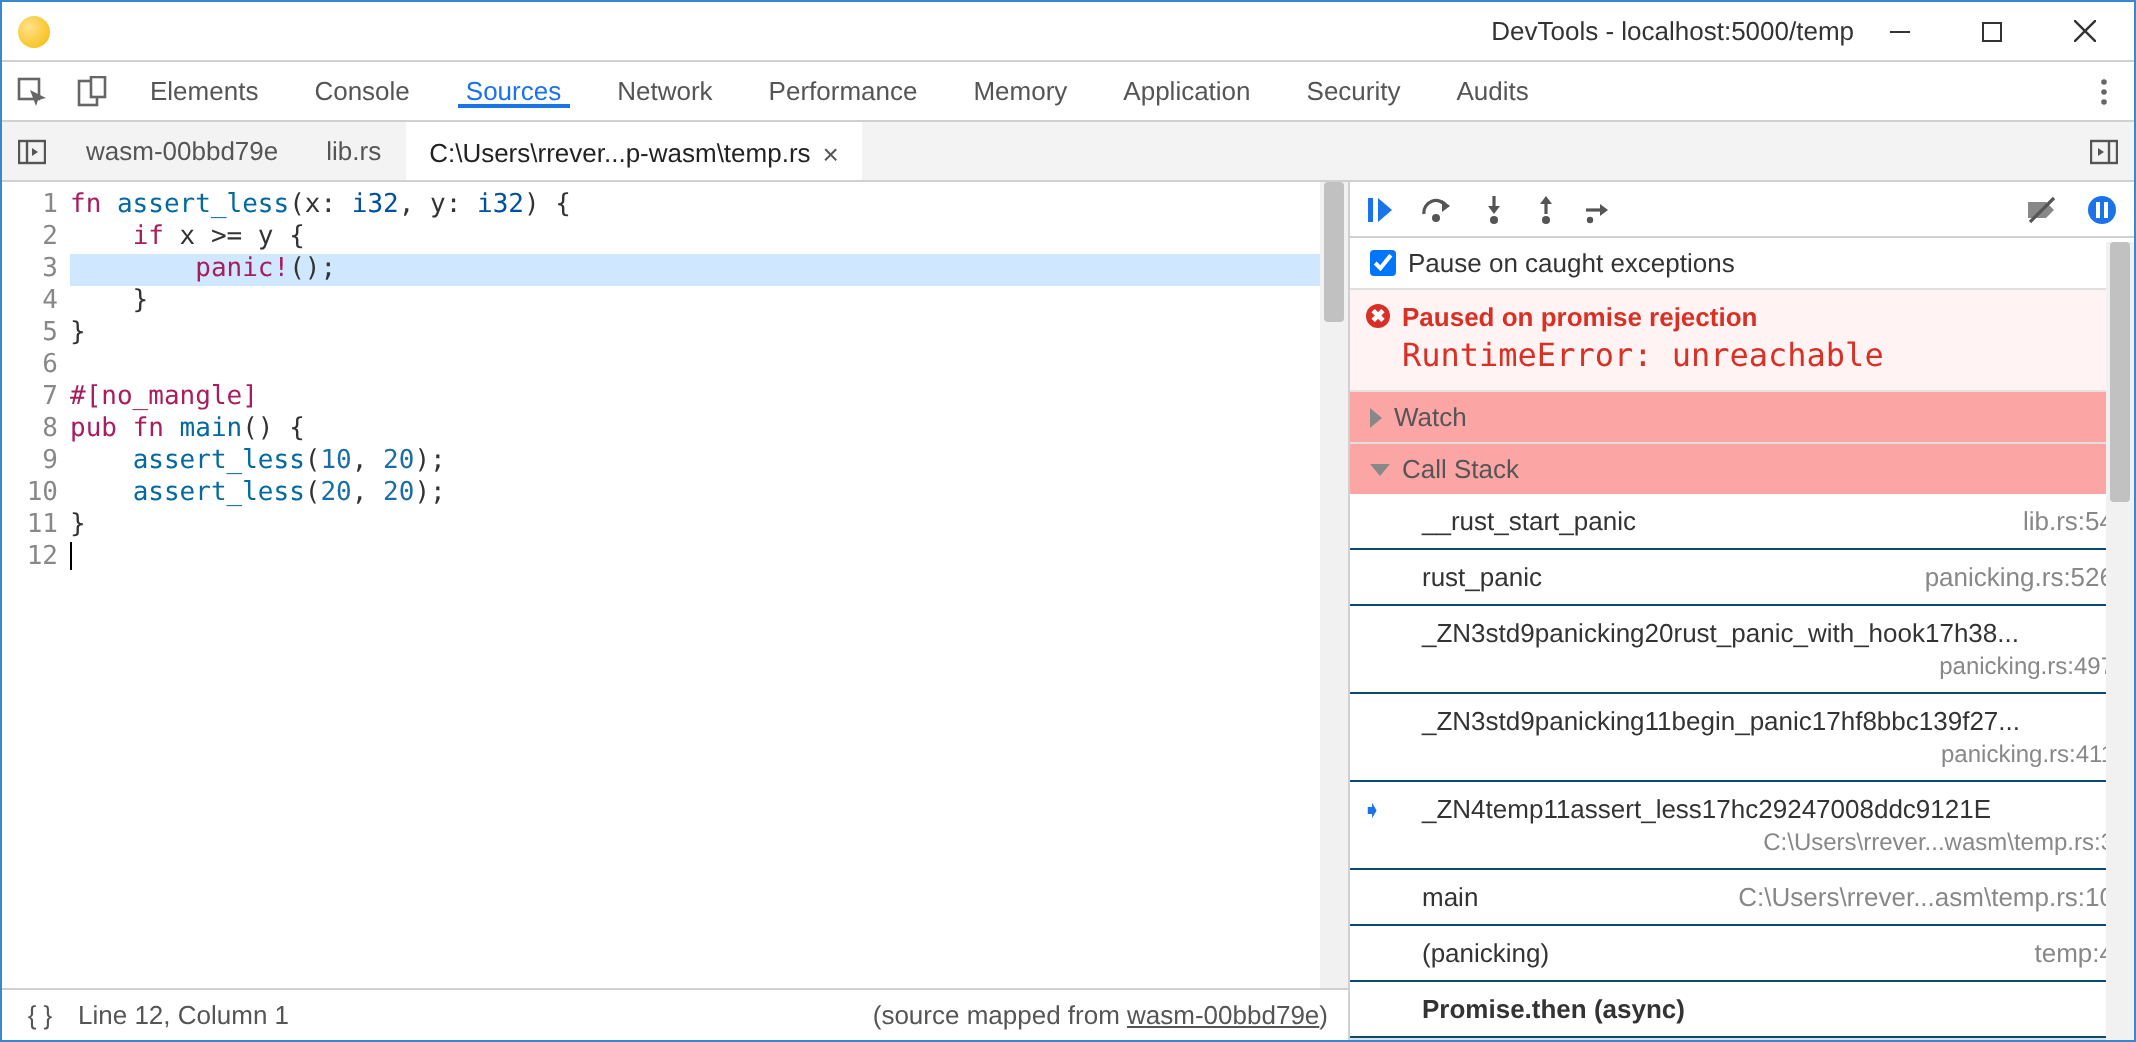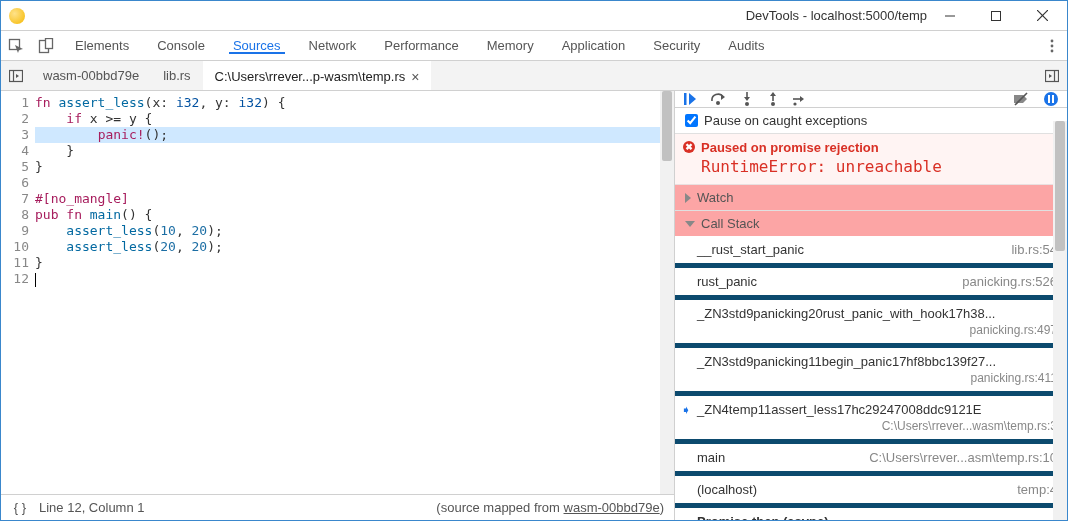--- a/index.html
+++ b/index.html
@@ -49,21 +49,21 @@
 .dbg-toolbar .gap { flex: 1; }
 .pane { border-bottom: 1px solid #e0e0e0; }
 .pane-row { display: flex; align-items: center; padding: 5px 10px; gap: 6px; }
 .pane-row.head { background: #fca5a5; color: #555; }
 .chk { width: 13px; height: 13px; }
 .paused-box { background: #fff4f3; padding: 6px 10px 8px 26px; position: relative; border-bottom: 1px solid #e9e0e0;}
 .paused-box .err-ico { position: absolute; left: 8px; top: 7px; width: 12px; height: 12px; border-radius: 50%; background: #d93025; color: #fff; font-size: 9px; display:flex; align-items:center; justify-content:center; font-weight:bold; }
 .paused-box .t1 { color: #d93025; font-weight: 600; }
 .paused-box .t2 { color: #d93025; font-family: Consolas, monospace; font-size: 16px; margin-top: 2px; }
 .stack-list { }
-.stack-item { padding: 6px 10px 6px 22px; position: relative; border-bottom: 5px solid #0c4a6e; }
+.stack-item { padding: 6px 10px 6px 36px; position: relative; border-bottom: 1px solid #0c4a6e; }
 .stack-item .arrow { position: absolute; left: 6px; top: 7px; color: #1a73e8; font-size: 12px; }
 .stack-item .fnname { color: #333; }
 .stack-item .loc { color: #888; float: right; }
 .stack-item .loc2 { color: #888; text-align: right; margin-top: 2px; font-size: 12px; }
 .stack-item.async .fnname { font-weight: 600; }
 .right-vscroll { position: absolute; right: 0; top: 30px; bottom: 0; width: 14px; background: #f1f1f1; }
 .right-vscroll .thumb { position: absolute; left: 2px; right: 2px; top: 0; height: 130px; background: #c1c1c1; border-radius: 2px; }
 .tri { display:inline-block; width:0; height:0; border-top:5px solid transparent; border-bottom:5px solid transparent; border-left:6px solid #888; }
 .tri.down { border-left:5px solid transparent; border-right:5px solid transparent; border-top:6px solid #888; border-bottom:none; }
 </style>
@@ -277,21 +277,21 @@
         <span class="tri down"></span>
         <span>Call Stack</span>
       </div>
       <div class="stack-list" id="stack-list">
           <div class="stack-item"><span class="fnname">__rust_start_panic</span><span class="loc">lib.rs:54</span></div>
           <div class="stack-item"><span class="fnname">rust_panic</span><span class="loc">panicking.rs:526</span></div>
           <div class="stack-item"><span class="fnname">_ZN3std9panicking20rust_panic_with_hook17h38...</span><div class="loc2">panicking.rs:497</div></div>
           <div class="stack-item"><span class="fnname">_ZN3std9panicking11begin_panic17hf8bbc139f27...</span><div class="loc2">panicking.rs:411</div></div>
           <div class="stack-item"><span class="arrow">➧</span><span class="fnname">_ZN4temp11assert_less17hc29247008ddc9121E</span><div class="loc2">C:\Users\rrever...wasm\temp.rs:3</div></div>
           <div class="stack-item"><span class="fnname">main</span><span class="loc">C:\Users\rrever...asm\temp.rs:10</span></div>
-          <div class="stack-item"><span class="fnname">(localhost)</span><span class="loc">temp:4</span></div>
+          <div class="stack-item"><span class="fnname">(panicking)</span><span class="loc">temp:4</span></div>
           <div class="stack-item async"><span class="fnname">Promise.then (async)</span></div>
         </div>
     </div>
 
     <div class="right-vscroll">
         <div class="thumb"></div>
       </div>
   </div>
 </div>
 

